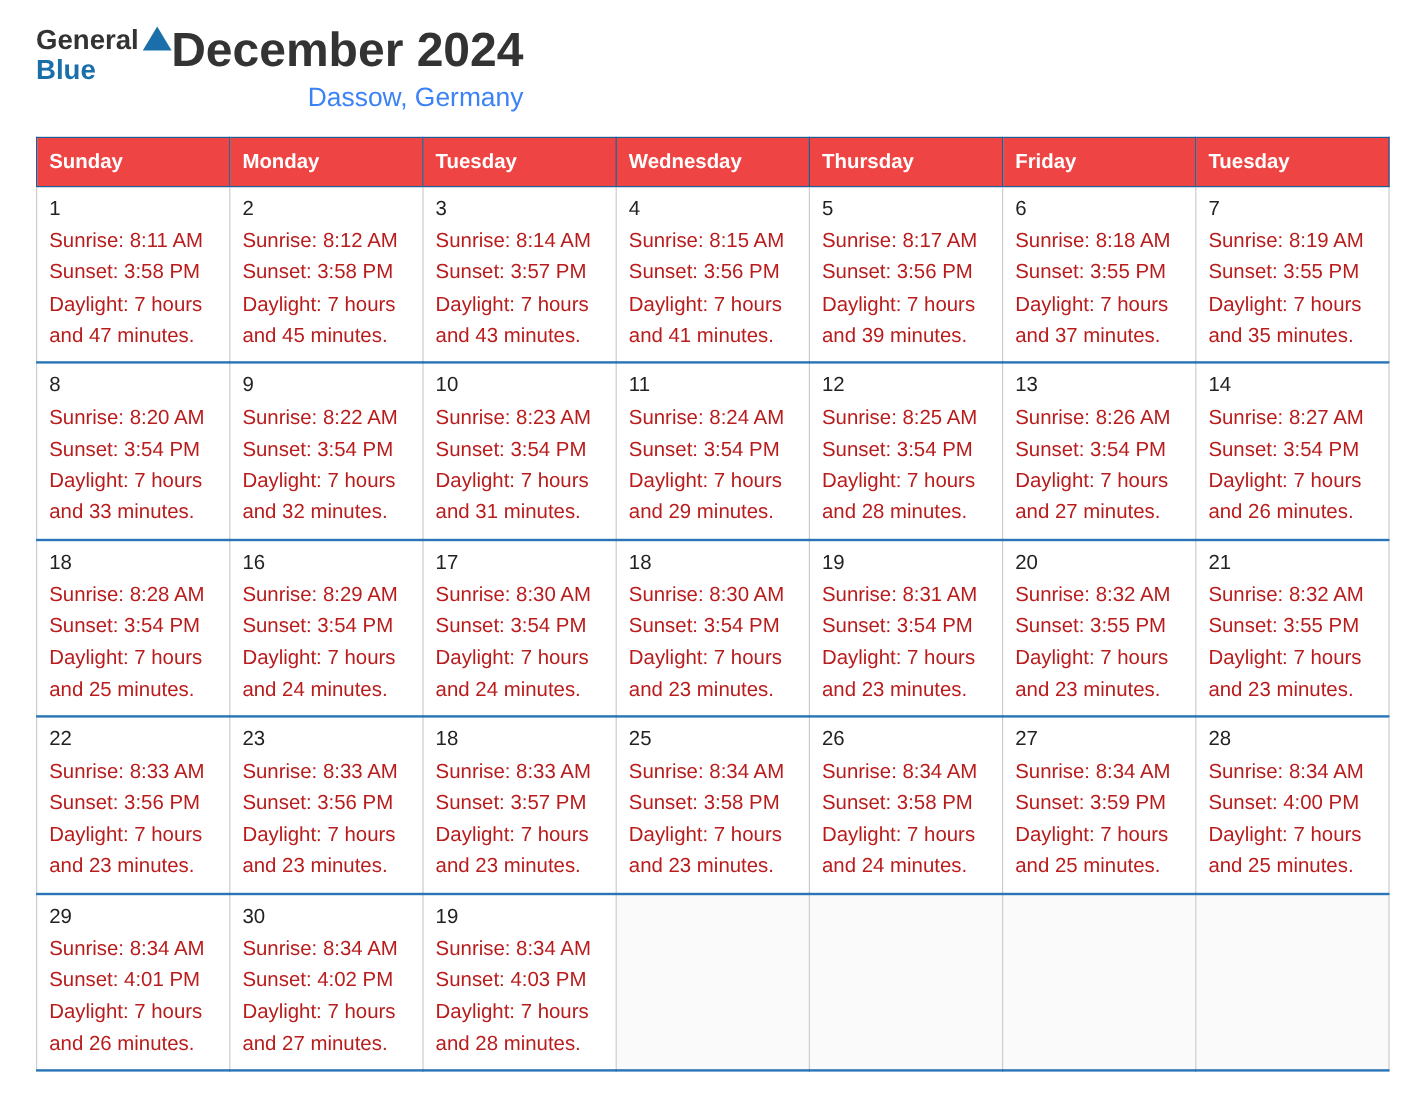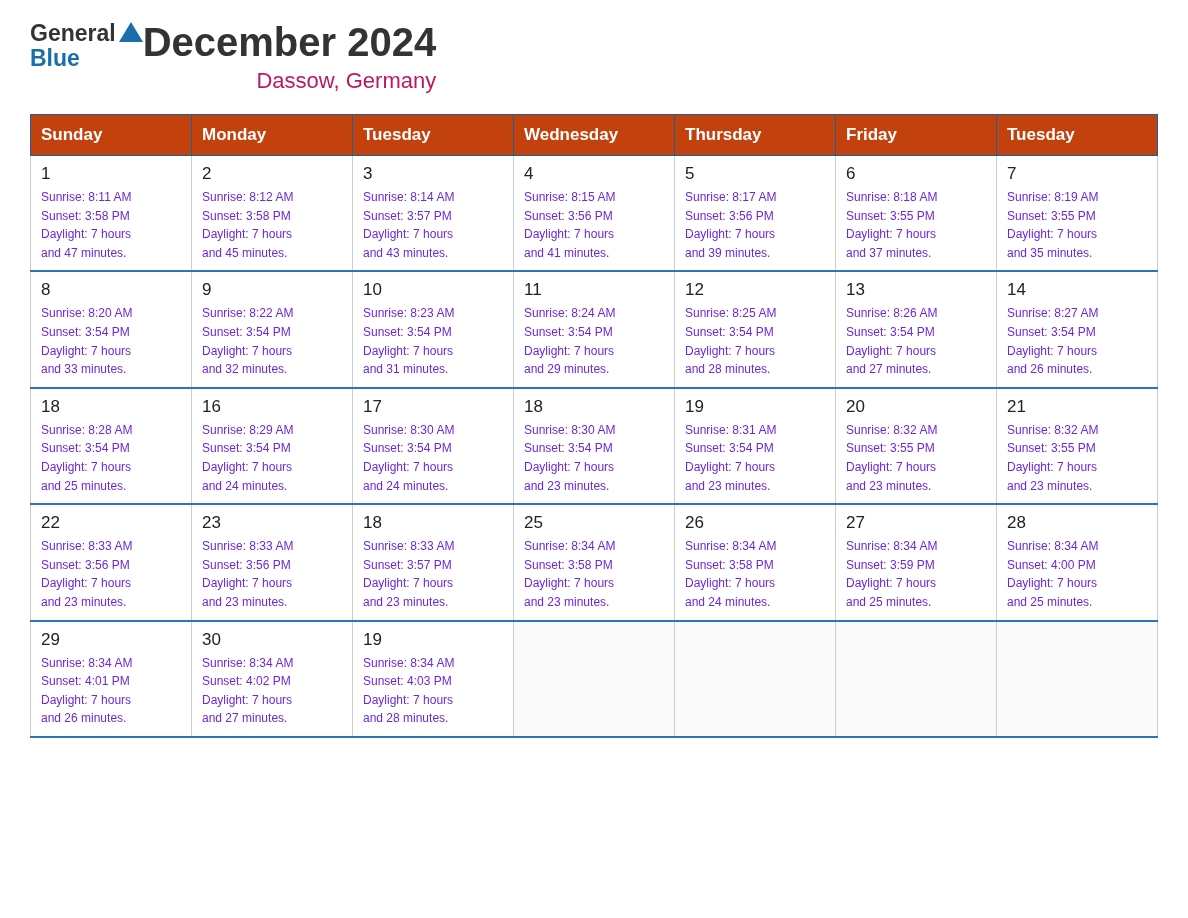--- a/index.html
+++ b/index.html
@@ -20,30 +20,30 @@
       text-align: right;
     }
     .calendar-title {
       font-size: 40px;
       font-weight: bold;
       color: #333;
       line-height: 1.1;
     }
     .calendar-subtitle {
       font-size: 22px;
-      color: #be185d;
+      color: #3b82f6;
       margin-top: 4px;
     }
     table {
       width: 100%;
       border-collapse: collapse;
       table-layout: fixed;
     }
     thead tr th {
-      background-color: #c2410c;
+      background-color: #ef4444;
       color: #fff;
       font-size: 17px;
       font-weight: bold;
       padding: 10px 10px;
       text-align: left;
       border: 1px solid #1a5f9a;
     }
     tbody tr td {
       border: 1px solid #ccc;
       vertical-align: top;
@@ -54,23 +54,23 @@
       background: #fff;
     }
     .day-number {
       font-size: 17px;
       font-weight: normal;
       color: #222;
       margin-bottom: 4px;
       display: block;
     }
     .day-info {
-      font-size: 12px;
+      font-size: 17px;
       line-height: 1.55;
-      color: #6d28d9;
+      color: #b91c1c;
     }
     tbody tr:nth-child(odd) td {
       background: #fff;
     }
     tbody tr td.empty {
       background: #fafafa;
     }
     tbody tr {
       border-bottom: 2px solid #2a75b8;
     }

